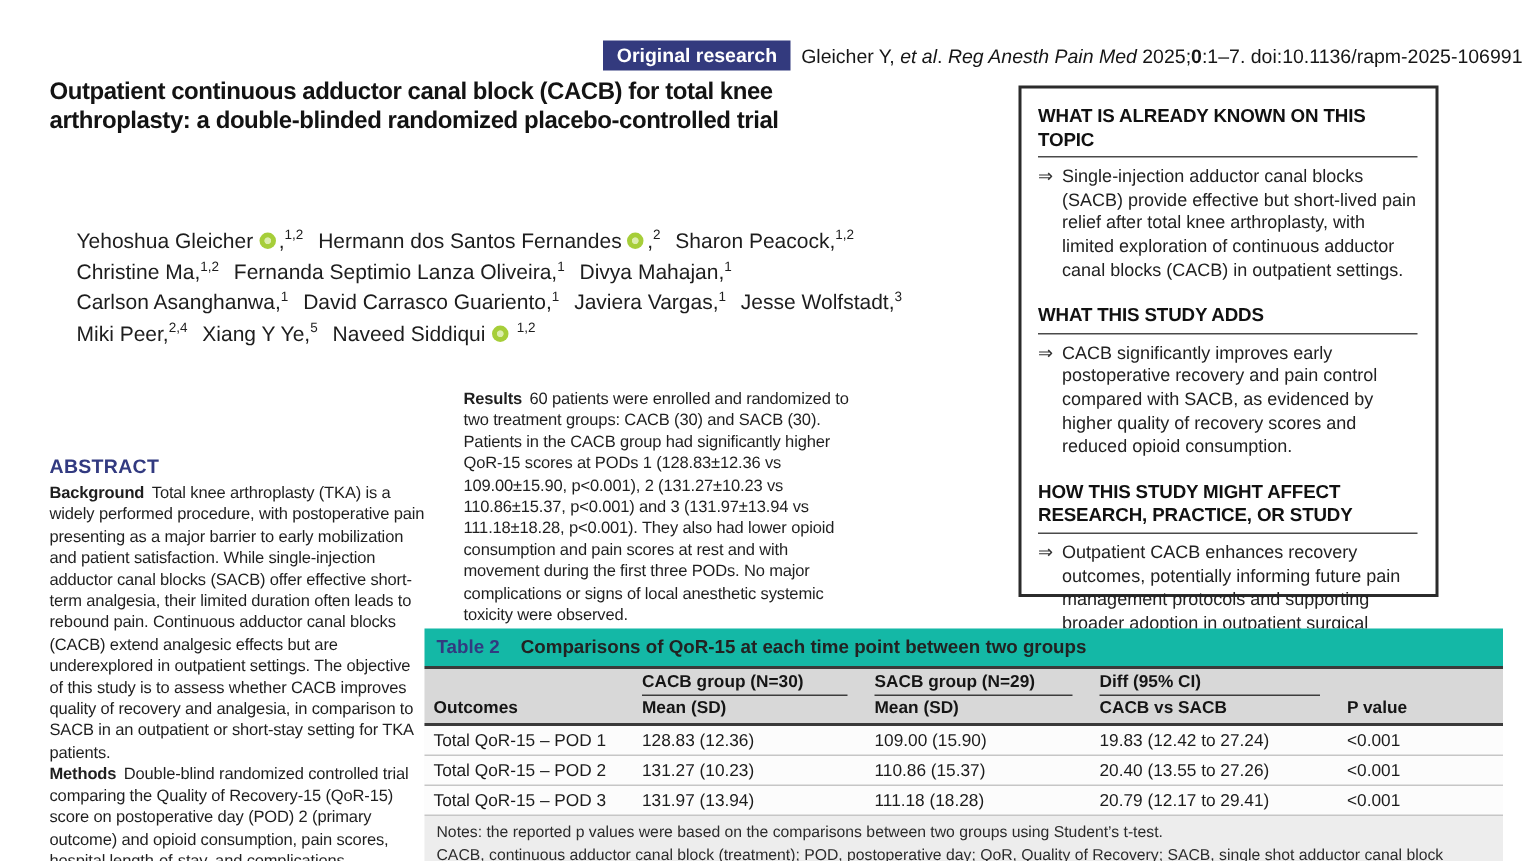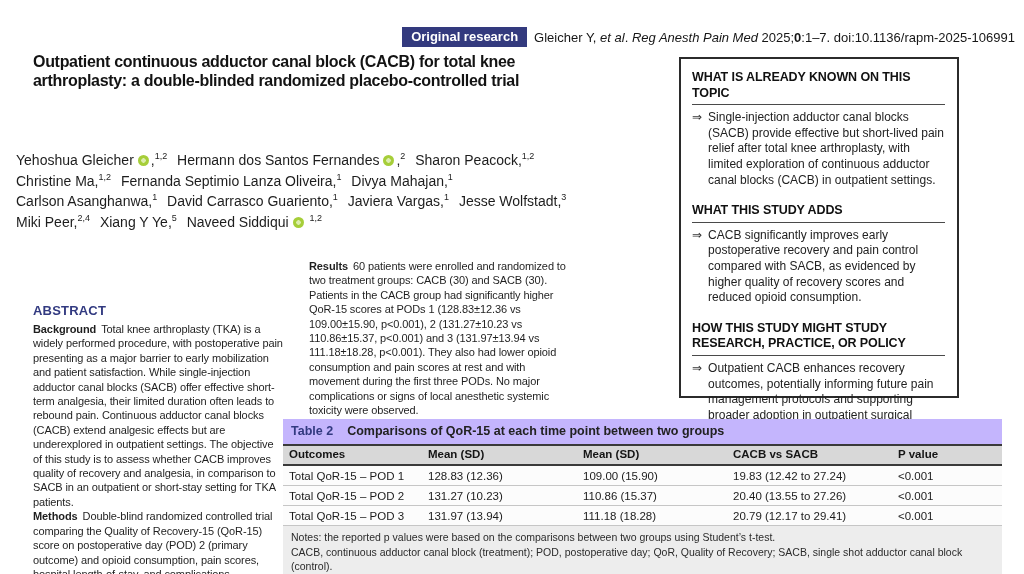--- a/index.html
+++ b/index.html
@@ -12,21 +12,21 @@
   .badge{background:#333a7e;color:#fff;font-weight:bold;padding:2px 9px 3px;font-size:13px;}
   .cite{color:#161616;}
   .cite i{font-style:italic;}
   .cite b{font-weight:bold;}
 
   
   .title{position:absolute;left:33px;top:53px;width:575px;margin:0;
          font-size:16px;font-weight:700;line-height:1.17;letter-spacing:-0.3px;color:#131313;}
 
   
-  .authors{position:absolute;left:16px;top:150px;width:640px;font-size:14px;line-height:1.47;color:#1d1d1d;}
+  .authors{position:absolute;left:51px;top:150px;width:640px;font-size:14px;line-height:1.47;color:#1d1d1d;}
   .author{margin-right:6px;white-space:nowrap;}
   .authors sup{font-size:9px;line-height:0;}
   .orcid{display:inline-block;width:11px;height:11px;border-radius:50%;
          background:radial-gradient(circle,#dcedae 0 2px,#a6ce39 2.5px);
          vertical-align:-1px;margin:0 2px 0 4px;}
 
   
   .abstract{position:absolute;left:33px;top:266px;width:252px;font-size:11px;line-height:1.31;
             letter-spacing:-0.1px;color:#1f1f1f;margin-top:36px;}
   .abstract h2{color:#323a80;font-size:13px;font-weight:bold;margin:0 0 3px;letter-spacing:0.2px;}
@@ -39,21 +39,21 @@
   .infobox{position:absolute;left:643px;top:57px;width:280px;height:341px;box-sizing:border-box;
            border:2px solid #2b2b2b;background:#fff;padding:11px 12px 0 11px;margin-left:36px;}
   .infobox h3{font-size:12.5px;font-weight:bold;color:#111;margin:0 0 4px;padding-bottom:3px;
               border-bottom:1.5px solid #4a4a4a;line-height:1.25;letter-spacing:-0.1px;}
   .bullet{display:flex;gap:6px;font-size:12px;line-height:1.3;color:#222;margin:5px 0 15px;}
   .bullet .arrow{flex:0 0 auto;font-size:12px;color:#333;}
 
   
   .tableblock{position:absolute;left:283px;top:419px;width:719px;background:#fafafa;z-index:5;}
   .tcaption{display:flex;gap:14px;padding:5px 8px 6px;font-size:12.5px;font-weight:bold;
-            background:#c4b5fd;color:#222;}
+            background:#14b8a6;color:#222;}
   .tlabel{color:#323a80;}
   .grid{display:grid;grid-template-columns:145px 155px 150px 165px 104px;}
   .thead{background:#d8d8d8;border-top:2px solid #3a3a3a;border-bottom:2px solid #3a3a3a;
          font-size:11.5px;font-weight:bold;color:#151515;}
   .gh-cell{padding:3px 0 0;}
   .gh-cell .ul{display:block;border-bottom:1.5px solid #3c3c3c;padding-bottom:2px;margin-right:18px;}
   .h-row > div{padding:2px 0 4px;}
   .h-row > div:first-child{padding-left:6px;}
   .trow{font-size:11.5px;background:#fcfcfc;border-bottom:1px solid #c6c6c6;align-items:center;
         height:19px;color:#1b1b1b;}
@@ -103,33 +103,46 @@
   <h3>WHAT IS ALREADY KNOWN ON THIS TOPIC</h3>
   <div class="bullet">
     <span class="arrow">⇒</span>
     <span>Single-injection adductor canal blocks (SACB) provide effective but short-lived pain relief after total knee arthroplasty, with limited exploration of continuous adductor canal blocks (CACB) in outpatient settings.</span>
   </div>
   <h3>WHAT THIS STUDY ADDS</h3>
   <div class="bullet">
     <span class="arrow">⇒</span>
     <span>CACB significantly improves early postoperative recovery and pain control compared with SACB, as evidenced by higher quality of recovery scores and reduced opioid consumption.</span>
   </div>
-  <h3>HOW THIS STUDY MIGHT STUDY RESEARCH, PRACTICE, OR POLICY</h3>
+  <h3>HOW THIS STUDY MIGHT AFFECT RESEARCH, PRACTICE, OR STUDY</h3>
   <div class="bullet">
     <span class="arrow">⇒</span>
     <span>Outpatient CACB enhances recovery outcomes, potentially informing future pain management protocols and supporting broader adoption in outpatient surgical pathways.</span>
   </div>
 </aside>
 
 <div class="tableblock">
   <div class="tcaption">
     <span class="tlabel">Table 2</span>
     <span>Comparisons of QoR-15 at each time point between two groups</span>
   </div>
   <div class="thead">
+    <div class="grid gh-row">
+      <div class="gh-cell"></div>
+      <div class="gh-cell">
+          <span class="ul">CACB group (N=30)</span>
+        </div>
+      <div class="gh-cell">
+          <span class="ul">SACB group (N=29)</span>
+        </div>
+      <div class="gh-cell">
+          <span class="ul">Diff (95% CI)</span>
+        </div>
+      <div class="gh-cell"></div>
+    </div>
     <div class="grid h-row">
       <div>Outcomes</div>
       <div>Mean (SD)</div>
       <div>Mean (SD)</div>
       <div>CACB vs SACB</div>
       <div>P value</div>
     </div>
   </div>
   <div class="grid trow">
     <div>Total QoR-15 – POD 1</div>

